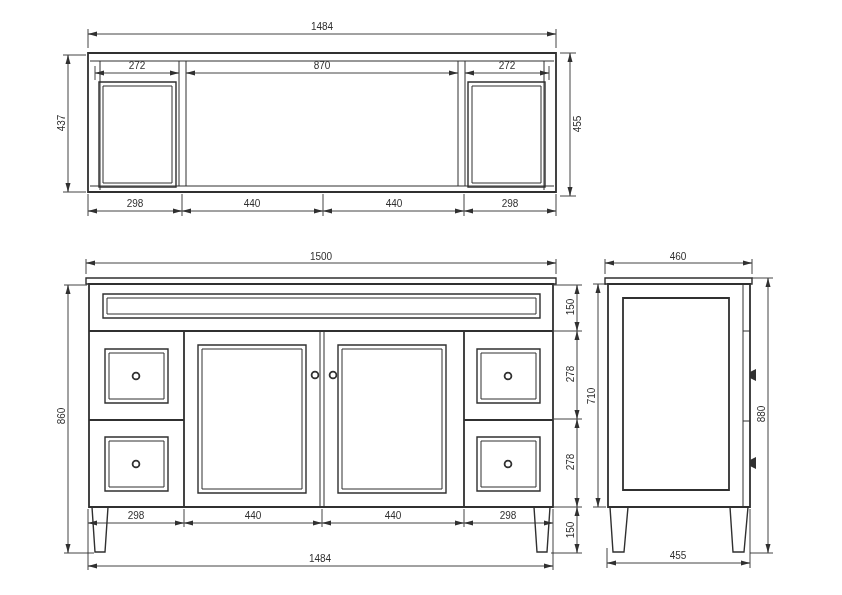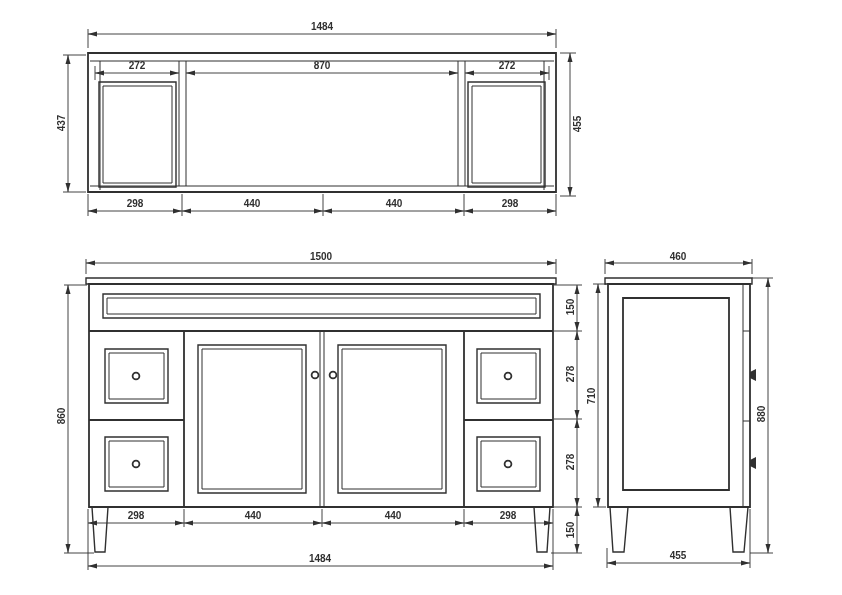--- a/index.html
+++ b/index.html
@@ -9,21 +9,20 @@
     width: 842px;
     height: 595px;
     overflow: hidden;
     font-family: "Liberation Sans", sans-serif;
   }
   #canvas-wrap {
     position: relative;
     width: 842px;
     height: 595px;
     background: #ffffff;
-    font-weight: bold;
   }
   svg { display: block; }
   .ol { fill: none; stroke: #303030; stroke-width: 1.8; }  
   .ml { fill: none; stroke: #303030; stroke-width: 1.4; }  
   .il { fill: none; stroke: #303030; stroke-width: 1;   }  
   .xl { fill: none; stroke: #303030; stroke-width: 0.9; }  
   .dl { fill: none; stroke: #303030; stroke-width: 0.9; }  
   .knob { fill: #ffffff; stroke: #303030; stroke-width: 1.8; }
   .pro { fill: #303030; stroke: none; }
   .dt {

